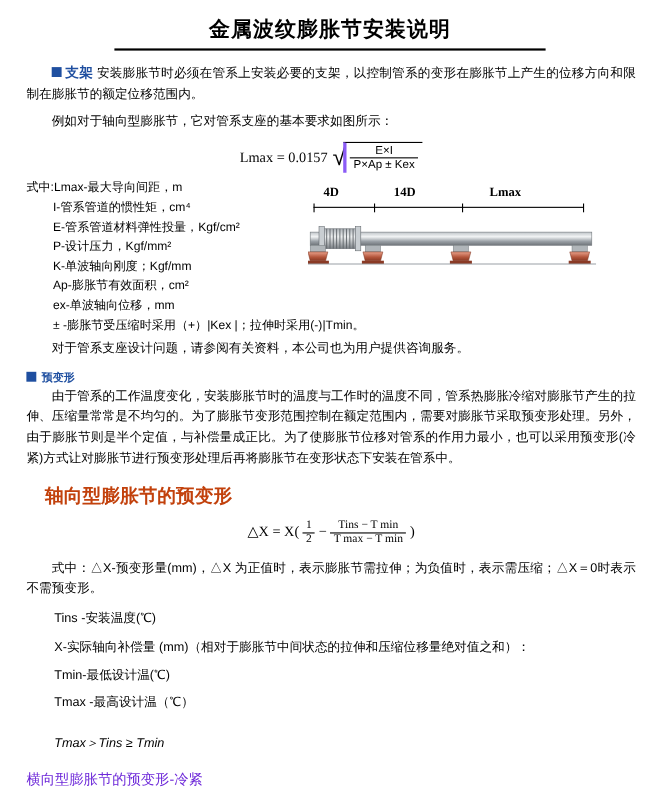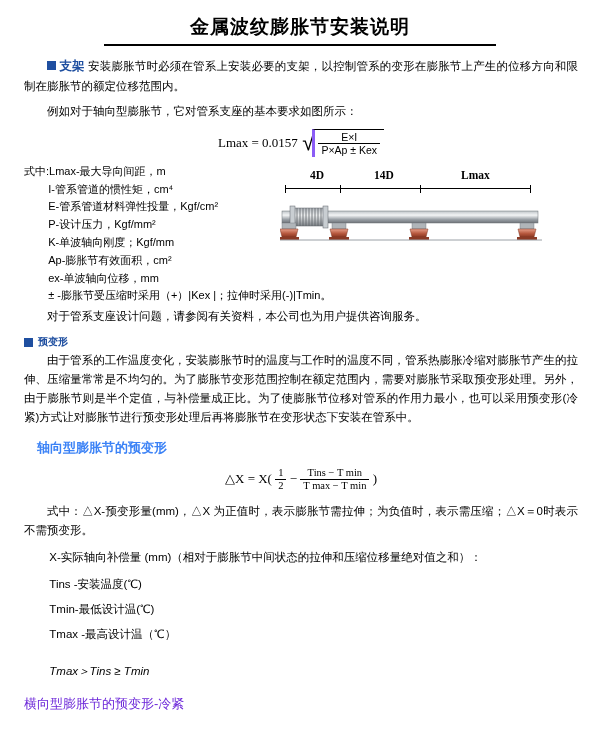--- a/index.html
+++ b/index.html
@@ -58,23 +58,23 @@
   }
   .sq {
     display: inline-block;
     width: 9px;
     height: 9px;
     background: #1f4fa0;
     flex: 0 0 auto;
   }
   .sect-head .txt { color: #1f4fa0; }
   .sub-head {
-    font-size: 13px;
+    font-size: 17px;
     font-weight: bold;
-    color: #3b82f6;
+    color: #c2410c;
     margin: 12px 0 6px 0;
     text-indent: 1em;
   }
   .sub-head2 {
     font-size: 13px;
     font-weight: normal;
     color: #6d28d9;
     margin: 14px 0 6px 0;
   }
   .formula-box {
@@ -96,21 +96,21 @@
   }
   .two-col .left { width: 250px; flex: 0 0 250px; }
   .two-col .right { flex: 1 1 auto; padding-top: 6px; }
   .dim-labels {
     position: relative;
     height: 16px;
     font-size: 11.5px;
     font-weight: bold;
     font-family: "Liberation Serif", serif;
   }
-  .dim-labels span { position: absolute; top: 0; margin-left: 16px; }
+  .dim-labels span { position: absolute; top: 0; }
   .dim-line {
     position: relative;
     height: 8px;
   }
   .dim-line .seg {
     position: absolute;
     top: 3px;
     height: 0;
     border-top: 1px solid #000;
   }
@@ -285,22 +285,22 @@
       </span>
       <span>−</span>
       <span class="frac">
         <span class="num">Tins − T min</span>
         <span class="den">T max − T min</span>
       </span>
       <span>)</span>
     </div>
 
     <p class="indent" style="margin-top:8px;">式中：△X-预变形量(mm)，△X 为正值时，表示膨胀节需拉伸；为负值时，表示需压缩；△X＝0时表示不需预变形。</p>
+    <p style="margin-top:8px;padding-left:2.2em;">Tins -安装温度(℃)</p>
     <p style="margin-top:8px;padding-left:2.2em;">X-实际轴向补偿量 (mm)（相对于膨胀节中间状态的拉伸和压缩位移量绝对值之和）：</p>
-    <p style="margin-top:8px;padding-left:2.2em;">Tins -安装温度(℃)</p>
     <p style="margin-top:6px;padding-left:2.2em;">Tmin-最低设计温(℃)</p>
     <p style="margin-top:6px;padding-left:2.2em;">Tmax -最高设计温（℃）</p>
     <p style="margin-top:18px;padding-left:2.2em;font-style:italic;">Tmax＞Tins ≥ Tmin</p>
 
     <div class="sub-head2">横向型膨胀节的预变形-冷紧</div>
 
   </div>
 </div>
 
 </body></html>

